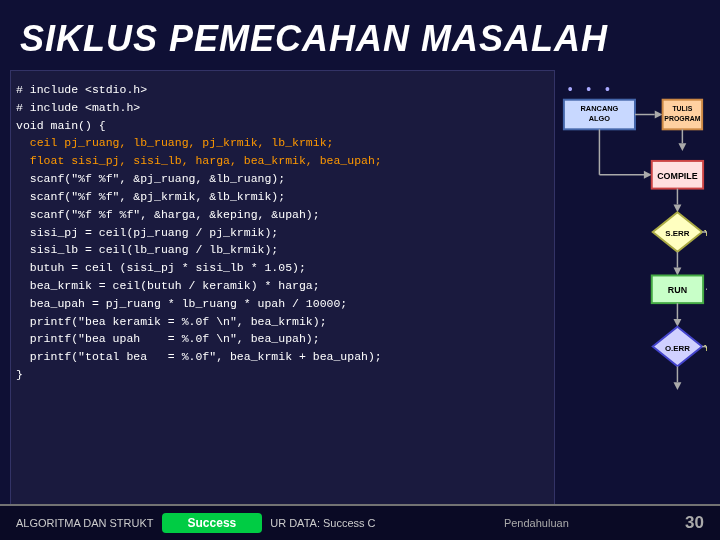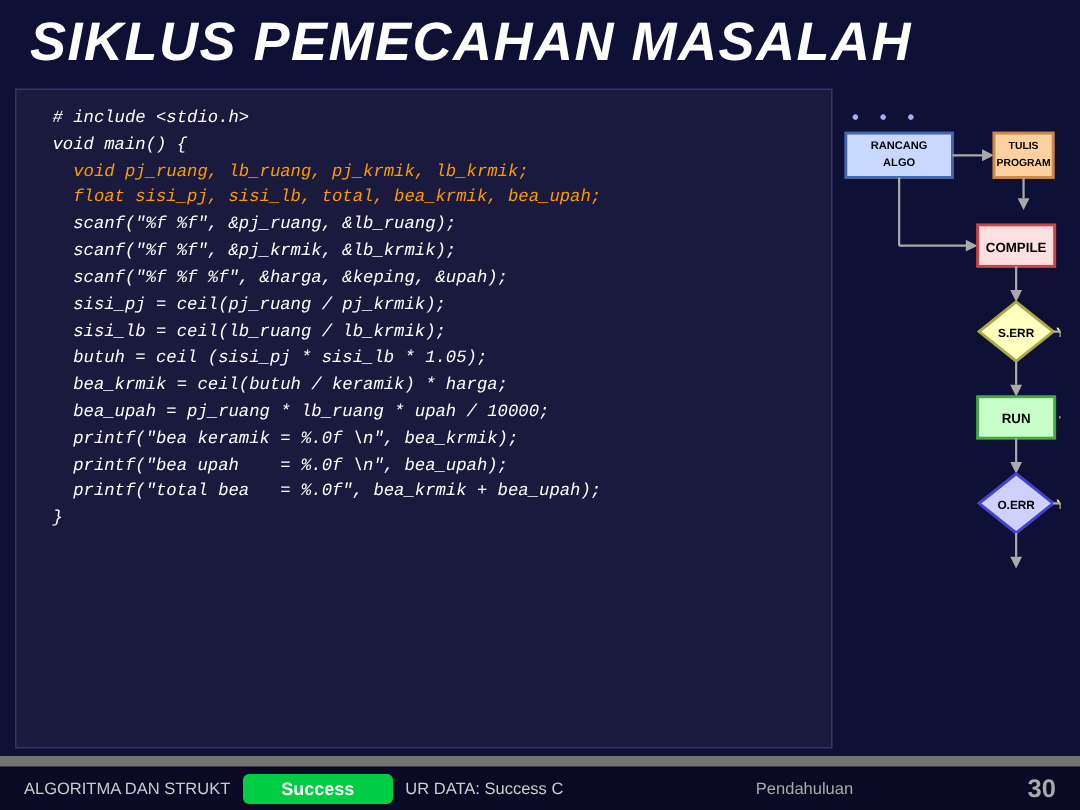--- a/index.html
+++ b/index.html
@@ -16,42 +16,41 @@
       width: 720px;
       height: 540px;
       background: #0f1035;
       position: relative;
     }
 
     .title {
       font-size: 36px;
       font-weight: 900;
       color: #ffffff;
-      padding: 7px 20px 10px 20px;
+      padding: 18px 20px 10px 20px;
       font-style: italic;
       letter-spacing: 1px;
     }
 
     .content-area {
       display: flex;
       padding: 0 10px 0 10px;
       height: 440px;
     }
 
     .code-panel {
       flex: 1;
       background: #1a1a3e;
       border: 1px solid #333366;
-      padding: 10px 24px;
+      padding: 10px 5px;
       font-family: 'Courier New', monospace;
       font-size: 11.5px;
       color: #ffffff;
       line-height: 1.55;
       overflow: hidden;
-      font-style: italic;
     }
 
     .code-line { white-space: pre; }
     .code-line.orange { color: #ff9900; }
     .code-line.white { color: #ffffff; }
 
     .flowchart-panel {
       width: 155px;
       padding: 6px 8px;
       display: flex;
@@ -62,21 +61,21 @@
     }
 
     
     .bottom-bar {
       position: absolute;
       bottom: 0;
       left: 0;
       right: 0;
       height: 36px;
       background: #0a0a25;
-      border-top: 7px solid #737373;
+      border-top: 2px solid #737373;
       display: flex;
       align-items: center;
       padding: 0 16px;
       justify-content: space-between;
     }
 
     .bottom-left {
       display: flex;
       align-items: center;
       gap: 8px;
@@ -119,23 +118,24 @@
 <body>
 
 <div class="slide">
 
   <div class="title">SIKLUS PEMECAHAN MASALAH</div>
 
   <div class="content-area">
 
     <div class="code-panel">
       <div class="code-line white"># include &lt;stdio.h&gt;</div>
+      <div class="code-line white"># include &lt;math.h&gt;</div>
       <div class="code-line white">void main() {</div>
-      <div class="code-line orange">  void pj_ruang, lb_ruang, pj_krmik, lb_krmik;</div>
-      <div class="code-line orange">  float sisi_pj, sisi_lb, total, bea_krmik, bea_upah;</div>
+      <div class="code-line orange">  ceil pj_ruang, lb_ruang, pj_krmik, lb_krmik;</div>
+      <div class="code-line orange">  float sisi_pj, sisi_lb, harga, bea_krmik, bea_upah;</div>
       <div class="code-line white">  scanf("%f %f", &amp;pj_ruang, &amp;lb_ruang);</div>
       <div class="code-line white">  scanf("%f %f", &amp;pj_krmik, &amp;lb_krmik);</div>
       <div class="code-line white">  scanf("%f %f %f", &amp;harga, &amp;keping, &amp;upah);</div>
       <div class="code-line white">  sisi_pj = ceil(pj_ruang / pj_krmik);</div>
       <div class="code-line white">  sisi_lb = ceil(lb_ruang / lb_krmik);</div>
       <div class="code-line white">  butuh = ceil (sisi_pj * sisi_lb * 1.05);</div>
       <div class="code-line white">  bea_krmik = ceil(butuh / keramik) * harga;</div>
       <div class="code-line white">  bea_upah = pj_ruang * lb_ruang * upah / 10000;</div>
       <div class="code-line white">  printf("bea keramik = %.0f \n", bea_krmik);</div>
       <div class="code-line white">  printf("bea upah    = %.0f \n", bea_upah);</div>

